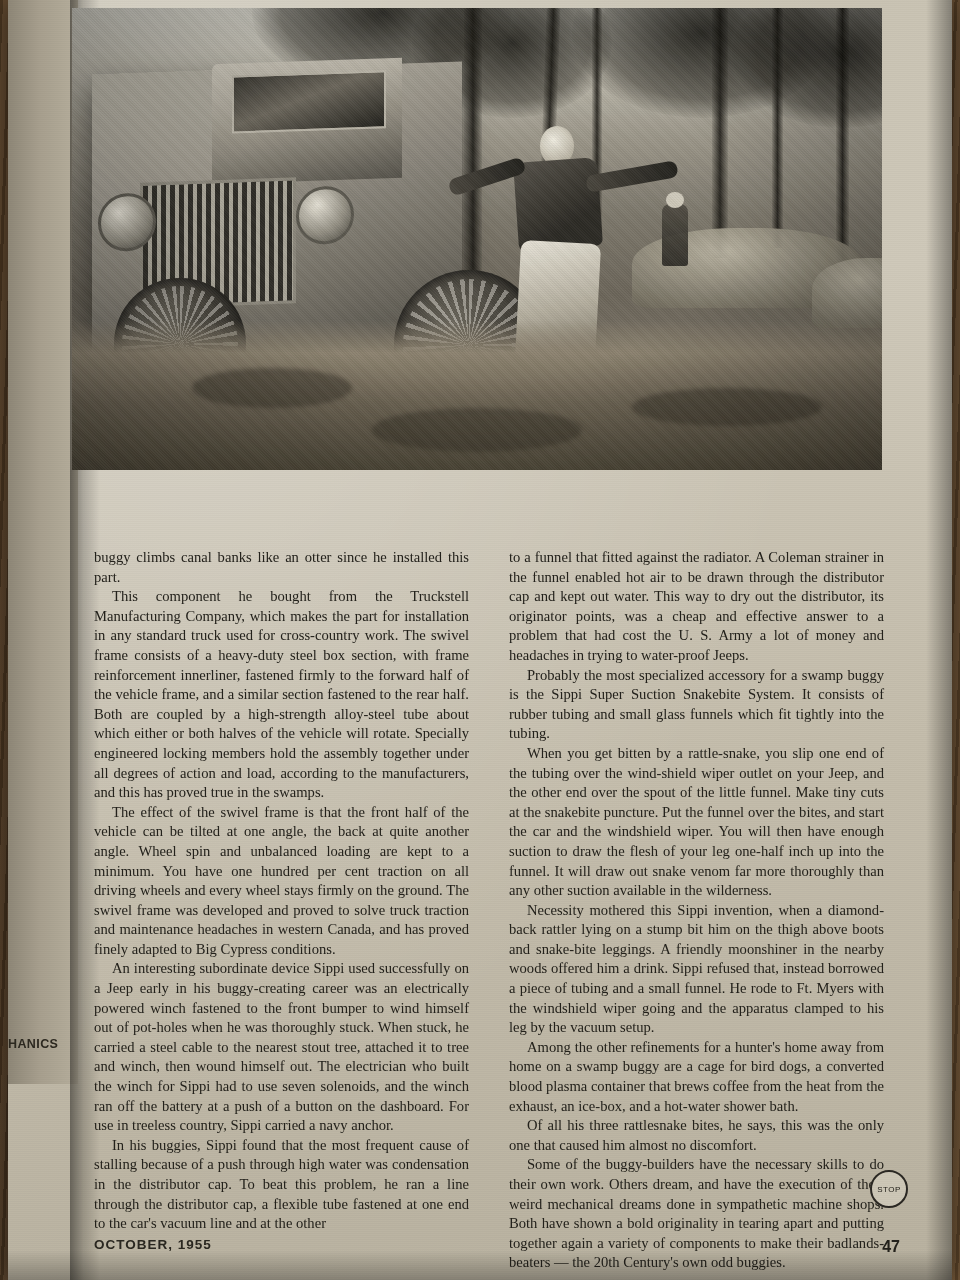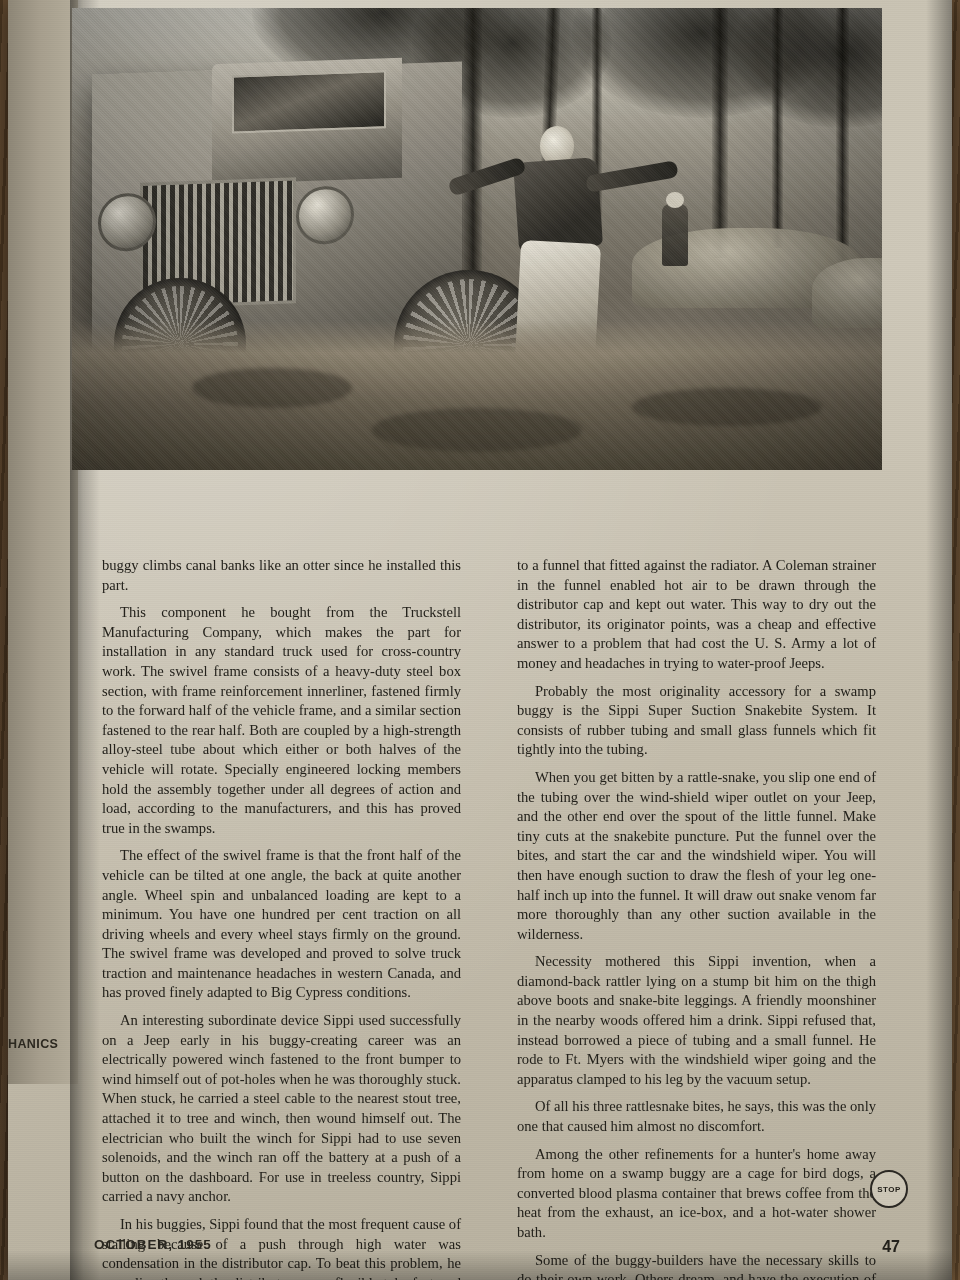--- a/index.html
+++ b/index.html
@@ -294,21 +294,21 @@
     font-family: "Liberation Serif", serif;
     font-size: 14.6px;
     line-height: 19.6px;
     color: #23211b;
     text-align: justify;
     text-justify: inter-word;
     hyphens: auto;
   }
   .col.left  { left: 0; }
   .col.right { left: 415px; }
-  .col p { margin: 8px; text-indent: 18px; }
+  .col p { margin: 0; text-indent: 18px; }
   .col p.noindent { text-indent: 0; }
   .subhead {
     margin: 14px 0 6px 0;
     text-align: center;
     font-family: "Liberation Sans", sans-serif;
     font-weight: 700;
     font-size: 17px;
     letter-spacing: .2px;
     color: #1e1c17;
   }
@@ -340,21 +340,21 @@
     width: 34px;
     height: 34px;
     border-radius: 50%;
     border: 2px solid #2b2823;
     background: #cdc7b7;
     display: flex;
     align-items: center;
     justify-content: center;
     font-family: "Liberation Sans", sans-serif;
     font-size: 8px;
-    font-weight: 700;
+    font-weight: 400;
     letter-spacing: .5px;
     color: #23211b;
   }
 
   
   .edge-right {
     position: absolute; right: 0; top: 0; width: 26px; height: 1280px;
     background: linear-gradient(270deg, rgba(0,0,0,.35), rgba(0,0,0,0));
     pointer-events: none;
   }
@@ -493,25 +493,25 @@
       <div class="col left">
         <p class="noindent">buggy climbs canal banks like an otter since he installed this part.</p>
         <p>This component he bought from the Truckstell Manufacturing Company, which makes the part for installation in any standard truck used for cross-country work. The swivel frame consists of a heavy-duty steel box section, with frame reinforcement innerliner, fastened firmly to the forward half of the vehicle frame, and a similar section fastened to the rear half. Both are coupled by a high-strength alloy-steel tube about which either or both halves of the vehicle will rotate. Specially engineered locking members hold the assembly together under all degrees of action and load, according to the manufacturers, and this has proved true in the swamps.</p>
         <p>The effect of the swivel frame is that the front half of the vehicle can be tilted at one angle, the back at quite another angle. Wheel spin and unbalanced loading are kept to a minimum. You have one hundred per cent traction on all driving wheels and every wheel stays firmly on the ground. The swivel frame was developed and proved to solve truck traction and maintenance headaches in western Canada, and has proved finely adapted to Big Cypress conditions.</p>
         <p>An interesting subordinate device Sippi used successfully on a Jeep early in his buggy-creating career was an electrically powered winch fastened to the front bumper to wind himself out of pot-holes when he was thoroughly stuck. When stuck, he carried a steel cable to the nearest stout tree, attached it to tree and winch, then wound himself out. The electrician who built the winch for Sippi had to use seven solenoids, and the winch ran off the battery at a push of a button on the dashboard. For use in treeless country, Sippi carried a navy anchor.</p>
         <p>In his buggies, Sippi found that the most frequent cause of stalling because of a push through high water was condensation in the distributor cap. To beat this problem, he ran a line through the distributor cap, a flexible tube fastened at one end to the car's vacuum line and at the other</p>
       </div>
 
       <div class="col right">
         <p class="noindent">to a funnel that fitted against the radiator. A Coleman strainer in the funnel enabled hot air to be drawn through the distributor cap and kept out water. This way to dry out the distributor, its originator points, was a cheap and effective answer to a problem that had cost the U. S. Army a lot of money and headaches in trying to water-proof Jeeps.</p>
-        <p>Probably the most originality accessory for a swamp buggy is the Sippi Super Suction Snakebite System. It consists of rubber tubing and small glass funnels which fit tightly into the tubing.</p>
+        <p>Probably the most specialized accessory for a swamp buggy is the Sippi Super Suction Snakebite System. It consists of rubber tubing and small glass funnels which fit tightly into the tubing.</p>
         <p>When you get bitten by a rattle-snake, you slip one end of the tubing over the wind-shield wiper outlet on your Jeep, and the other end over the spout of the little funnel. Make tiny cuts at the snakebite puncture. Put the funnel over the bites, and start the car and the windshield wiper. You will then have enough suction to draw the flesh of your leg one-half inch up into the funnel. It will draw out snake venom far more thoroughly than any other suction available in the wilderness.</p>
         <p>Necessity mothered this Sippi invention, when a diamond-back rattler lying on a stump bit him on the thigh above boots and snake-bite leggings. A friendly moonshiner in the nearby woods offered him a drink. Sippi refused that, instead borrowed a piece of tubing and a small funnel. He rode to Ft. Myers with the windshield wiper going and the apparatus clamped to his leg by the vacuum setup.</p>
+        <p>Among the other refinements for a hunter's home away from home on a swamp buggy are a cage for bird dogs, a converted blood plasma container that brews coffee from the heat from the exhaust, an ice-box, and a hot-water shower bath.</p>
         <p>Of all his three rattlesnake bites, he says, this was the only one that caused him almost no discomfort.</p>
-        <p>Among the other refinements for a hunter's home away from home on a swamp buggy are a cage for bird dogs, a converted blood plasma container that brews coffee from the heat from the exhaust, an ice-box, and a hot-water shower bath.</p>
         <p>Some of the buggy-builders have the necessary skills to do their own work. Others dream, and have the execution of their weird mechanical dreams done in sympathetic machine shops. Both have shown a bold originality in tearing apart and putting together again a variety of components to make their badlands-beaters — the 20th Century's own odd buggies.</p>
       </div>
     </div>
 
     <div class="footer-date">OCTOBER, 1955</div>
     <div class="stop-logo">STOP</div>
     <div class="folio">47</div>
 
     <div class="edge-right"></div>
     <div class="edge-bottom"></div>

